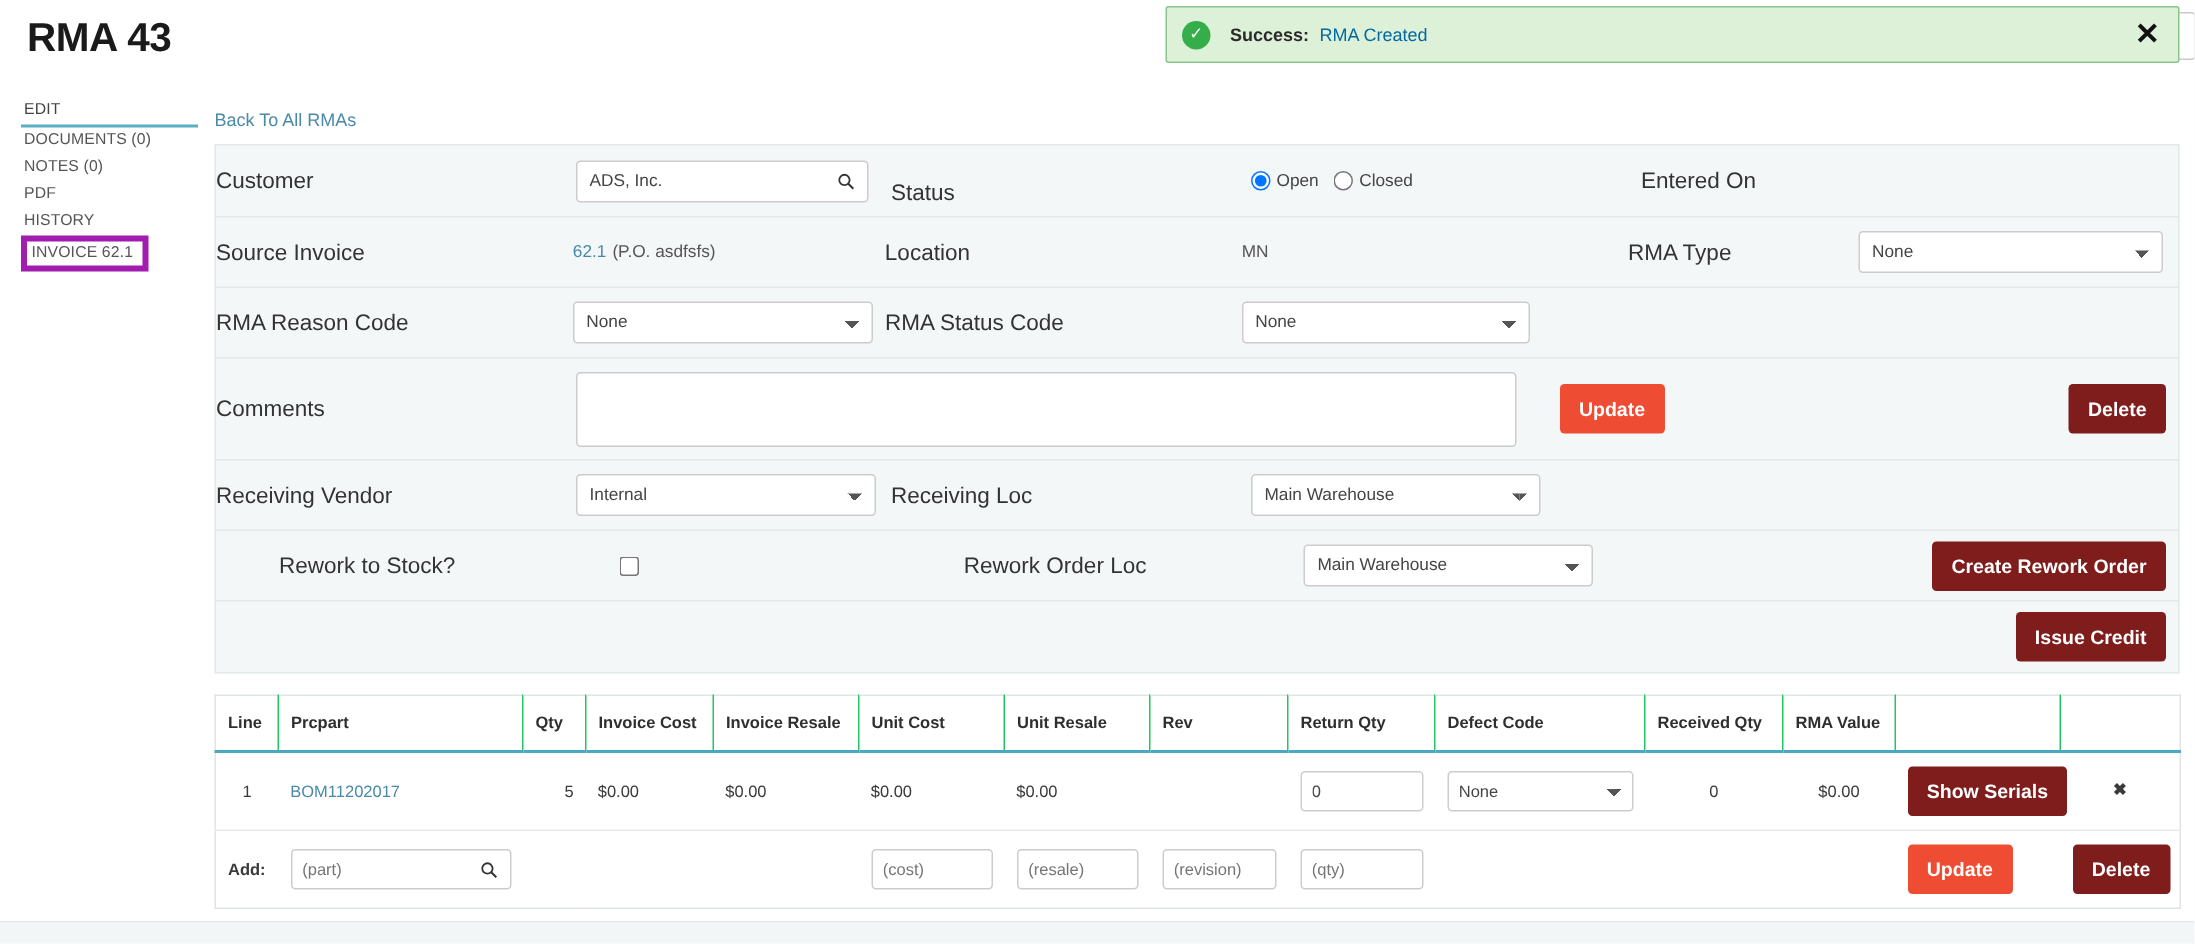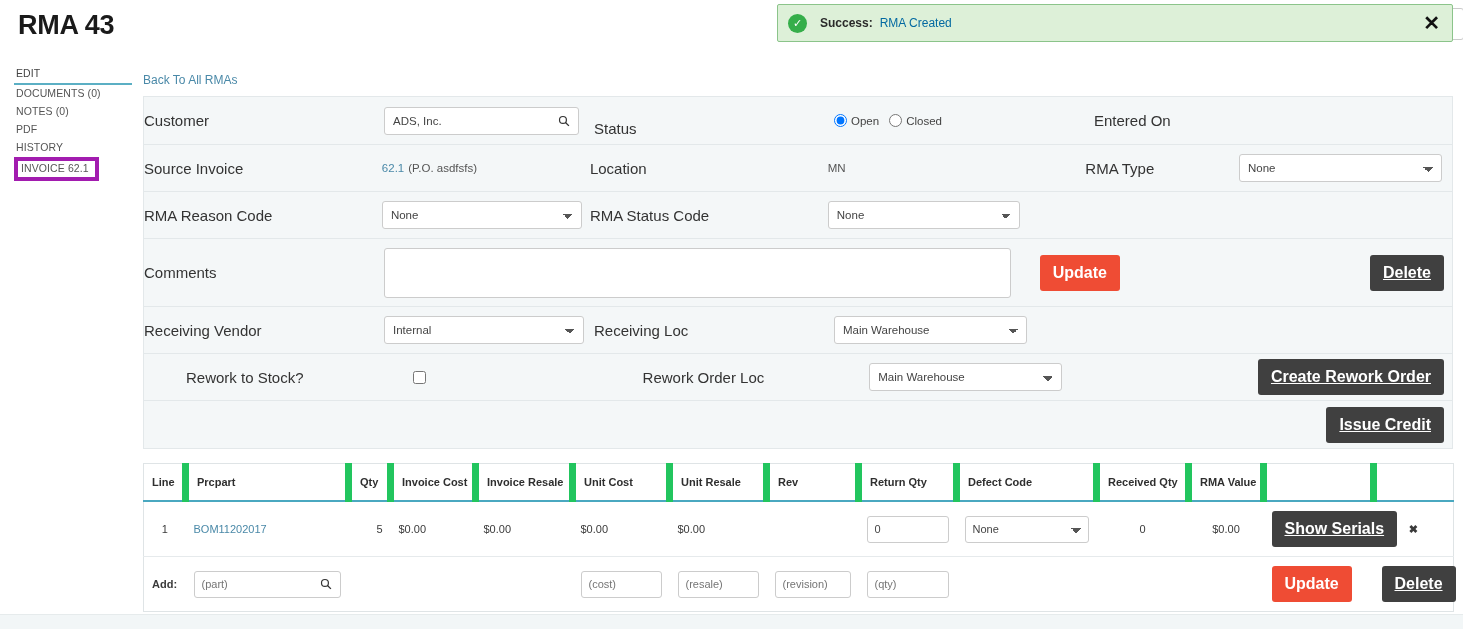--- a/index.html
+++ b/index.html
@@ -222,46 +222,46 @@
   .radio-wrap span { margin-right: 10px; }
   .chk { width: 13px; height: 13px; margin: 0; vertical-align: middle; }
 
   
   .btn {
     display: inline-block;
     border: none;
     border-radius: 3px;
     color: #ffffff;
     font-family: "Liberation Sans", sans-serif;
-    font-size: 16px;
+    font-size: 13px;
     font-weight: bold;
     padding: 10px 13px;
     cursor: pointer;
     line-height: 1;
     white-space: nowrap;
   }
   .btn-red   { background: #ef4c34; }
-  .btn-teal  { background: #404040; text-decoration: underline; }
+  .btn-teal  { background: #7f1d1d; }
 
   
   .tbl-wrap { margin-top: 14px; }
   table.items {
     width: 1310px;
     border-collapse: collapse;
     background: #ffffff;
     border: 1px solid #dfe4e6;
     table-layout: fixed;
   }
   table.items th {
     font-size: 11px;
     font-weight: bold;
     color: #2f2f2f;
     text-align: left;
     padding: 12px 8px;
-    border-right: 7px solid #22c55e;
+    border-right: 1px solid #22c55e;
     border-bottom: 2px solid #4aa8c0;
     background: #ffffff;
     white-space: nowrap;
   }
   table.items th:last-child { border-right: none; }
   table.items td {
     font-size: 11px;
     color: #3a3a3a;
     padding: 9px 8px;
     border-bottom: 1px solid #e6eaec;

